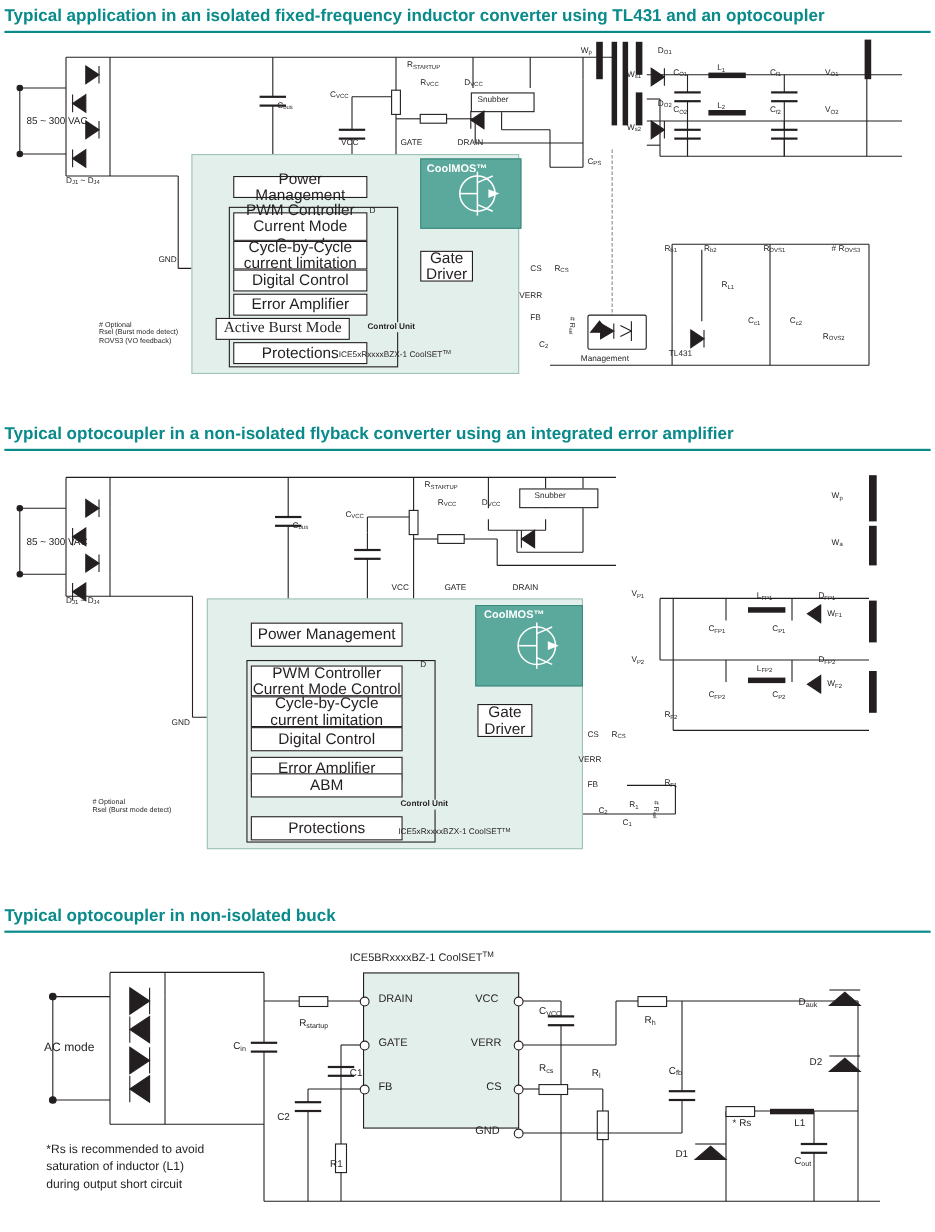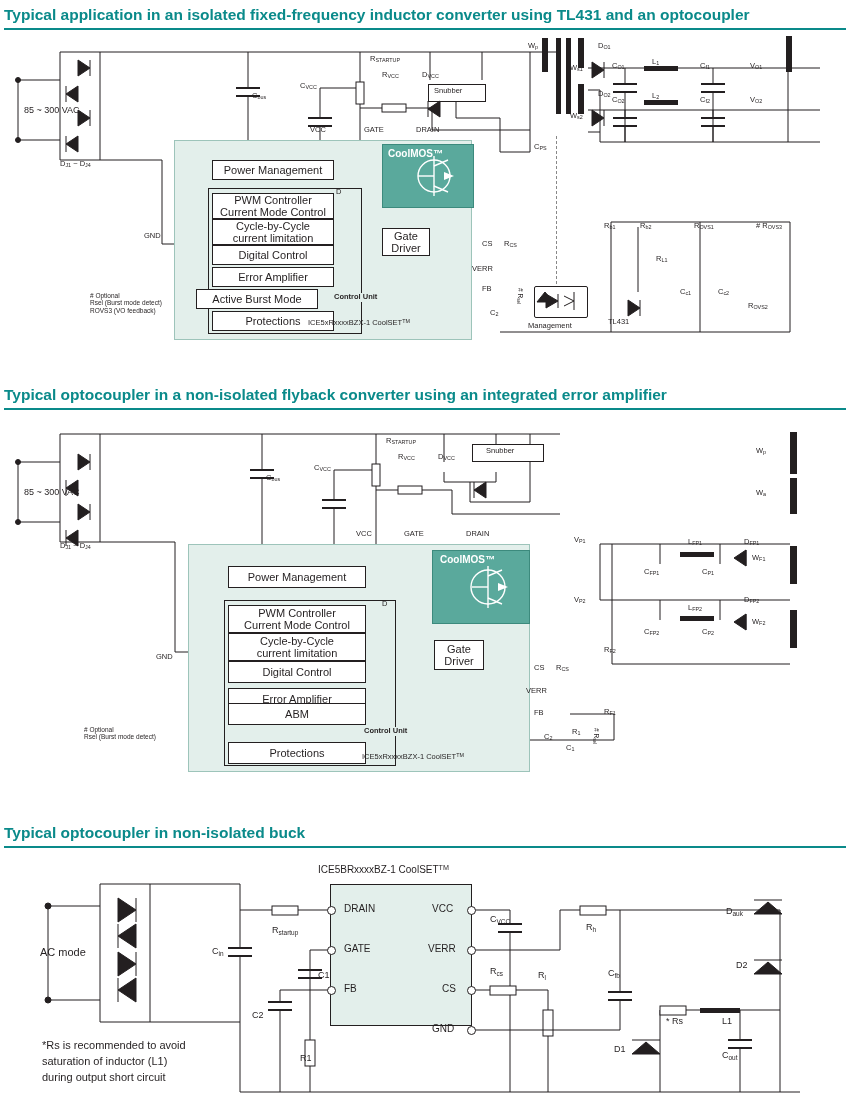--- a/index.html
+++ b/index.html
@@ -12,21 +12,21 @@
     color:#0a8a8a;font-size:15.5px;font-weight:bold;position:absolute;white-space:nowrap;
   }
   .rule{position:absolute;background:#0a8a8a;height:2px;}
   .lbl{position:absolute;font-size:9px;white-space:nowrap;line-height:1.15;}
   .lbl.sm{font-size:7.5px;}
   .lbl.xs{font-size:6.5px;}
   .lbl.md{font-size:10px;}
   .lbl.bold{font-weight:bold;}
   .box{position:absolute;border:1px solid #231f20;background:#fff;}
   .ic-body{position:absolute;background:#e3efeb;border:1px solid #9dc4ba;}
-  .inner-box{position:absolute;border:1px solid #231f20;background:#ffffff;font-size:11px;text-align:center;display:flex;align-items:center;justify-content:center;line-height:1.1;}
+  .inner-box{position:absolute;border:1px solid #231f20;background:#ffffff;font-size:14px;text-align:center;display:flex;align-items:center;justify-content:center;line-height:1.1;}
   .group-box{position:absolute;border:1px solid #231f20;background:transparent;}
   .coolmos{position:absolute;background:#5aa99c;border:1px solid #3c8a7d;}
   .coolmos-label{position:absolute;font-size:10px;font-weight:bold;color:#ffffff;}
   .transformer{position:absolute;background:#231f20;}
   svg{position:absolute;overflow:visible;}
   .pin-circle{position:absolute;width:7px;height:7px;border:1px solid #231f20;border-radius:50%;background:#fff;}
   .sub{font-size:0.72em;vertical-align:-0.25em;}
   .sup{font-size:0.72em;vertical-align:0.45em;}
 </style>
 </head>
@@ -180,21 +180,21 @@
 <div class="inner-box" style="left:212px;top:193px;width:120px;height:24px;">
     <span style="white-space:pre-line">PWM Controller
 Current Mode Control</span>
   </div>
 <div class="inner-box" style="left:212px;top:219px;width:120px;height:24px;">
     <span style="white-space:pre-line">Cycle-by-Cycle
 current limitation</span>
   </div>
 <div class="inner-box" style="left:212px;top:245px;width:120px;height:18px;">Digital Control</div>
 <div class="inner-box" style="left:212px;top:267px;width:120px;height:18px;">Error Amplifier</div>
-<div class="inner-box" style="left:196px;top:289px;width:120px;height:18px;">Active Burst Mode</div>
+<div class="inner-box" style="left:196px;top:289px;width:120px;height:18px;font-family:Liberation Serif, serif;">Active Burst Mode</div>
 <div class="inner-box" style="left:212px;top:311px;width:120px;height:18px;">Protections</div>
 <div class="inner-box" style="left:382px;top:228px;width:46px;height:26px;">
     <span style="white-space:pre-line">Gate
 Driver</span>
   </div>
 <div class="lbl sm bold" style="left:332px;top:293px;background:#e3efeb;padding:0 2px;">Control Unit</div>
 <div class="lbl sm" style="left:308px;top:318px;">ICE5xRxxxxBZX-1 CoolSET<span class="sup">TM</span></div>
 <div class="lbl sm" style="left:336px;top:188px;">D</div>
 
 <div class="lbl sm" style="left:482px;top:240px;">CS</div>

